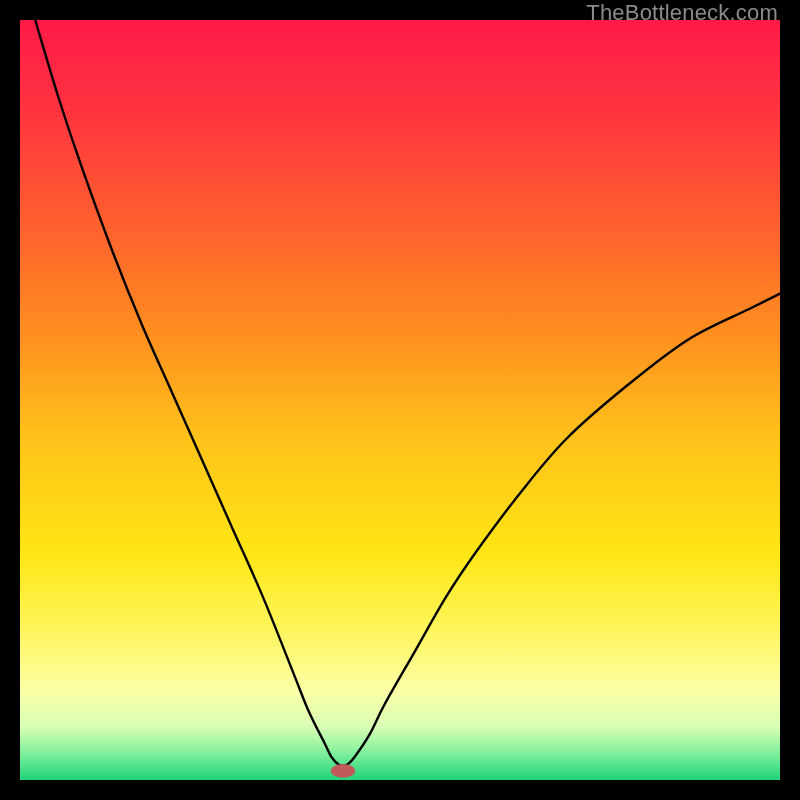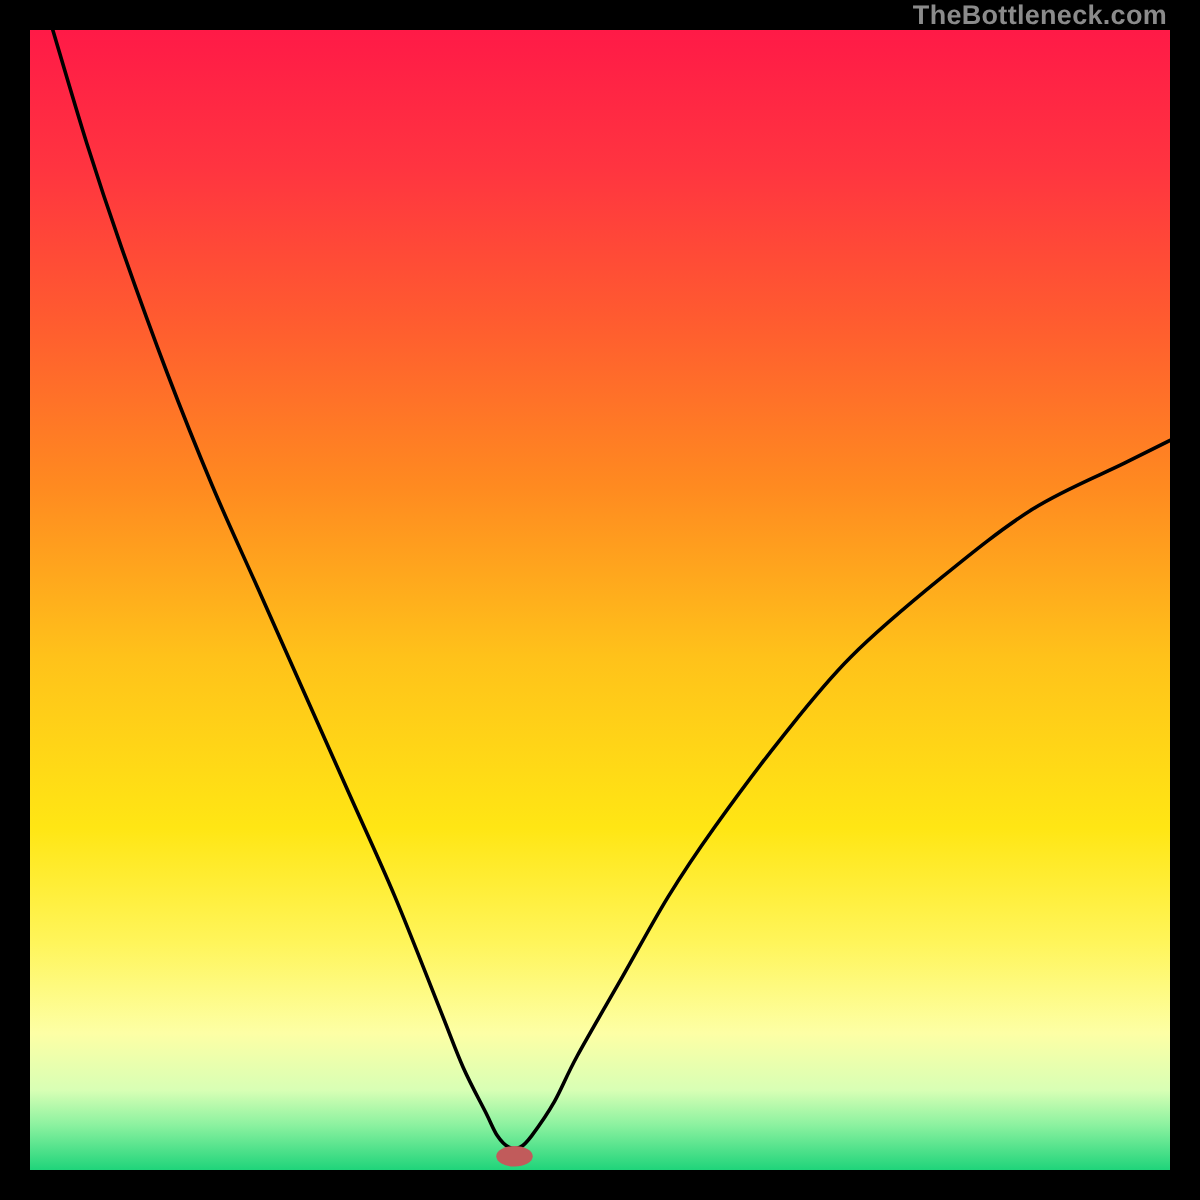--- a/index.html
+++ b/index.html
@@ -24,22 +24,22 @@
     left: 0;
     top: 0;
     width: 760px;
     height: 760px;
   }
   .watermark {
     position: absolute;
     top: 0px;
     right: 22px;
     color: #8b8b8b;
-    font-size: 18px;
-    font-weight: 700;
+    font-size: 22px;
+    font-weight: 400;
     letter-spacing: 0.2px;
     user-select: none;
   }
 </style>
 </head>
 <body>
 
 <div class="frame">
   <svg class="plot" viewBox="0 0 760 760" preserveAspectRatio="none">
     <defs>

